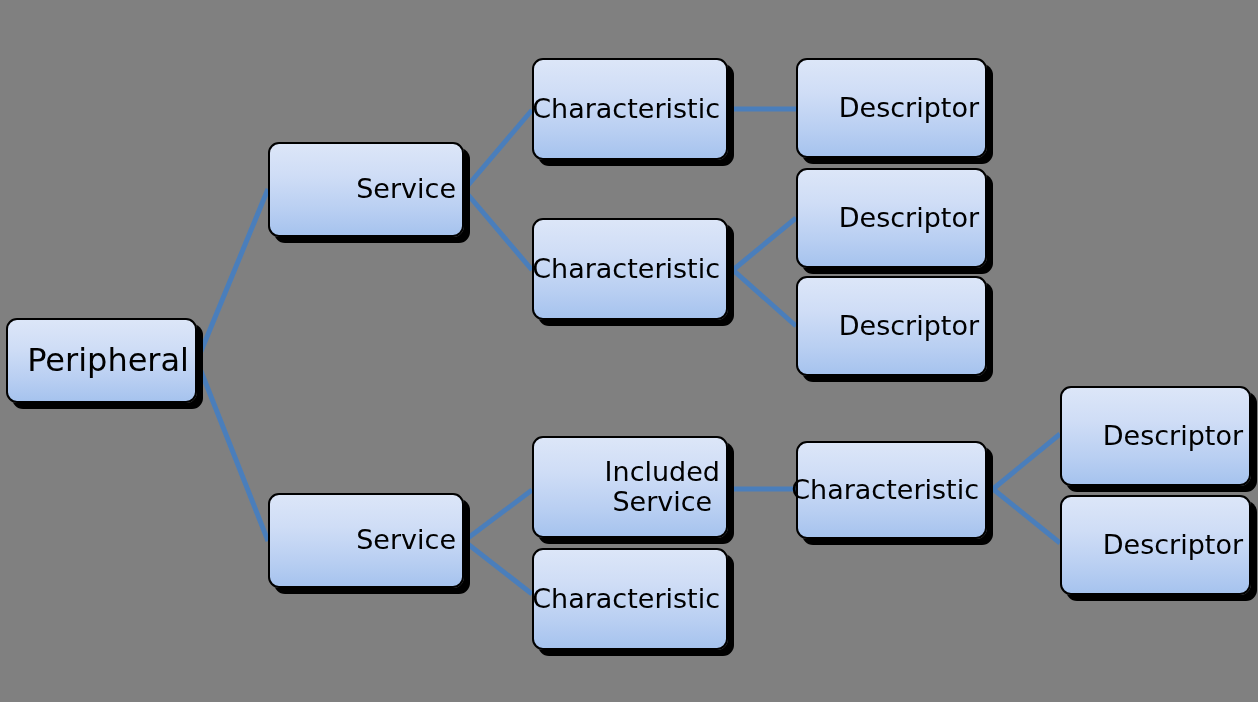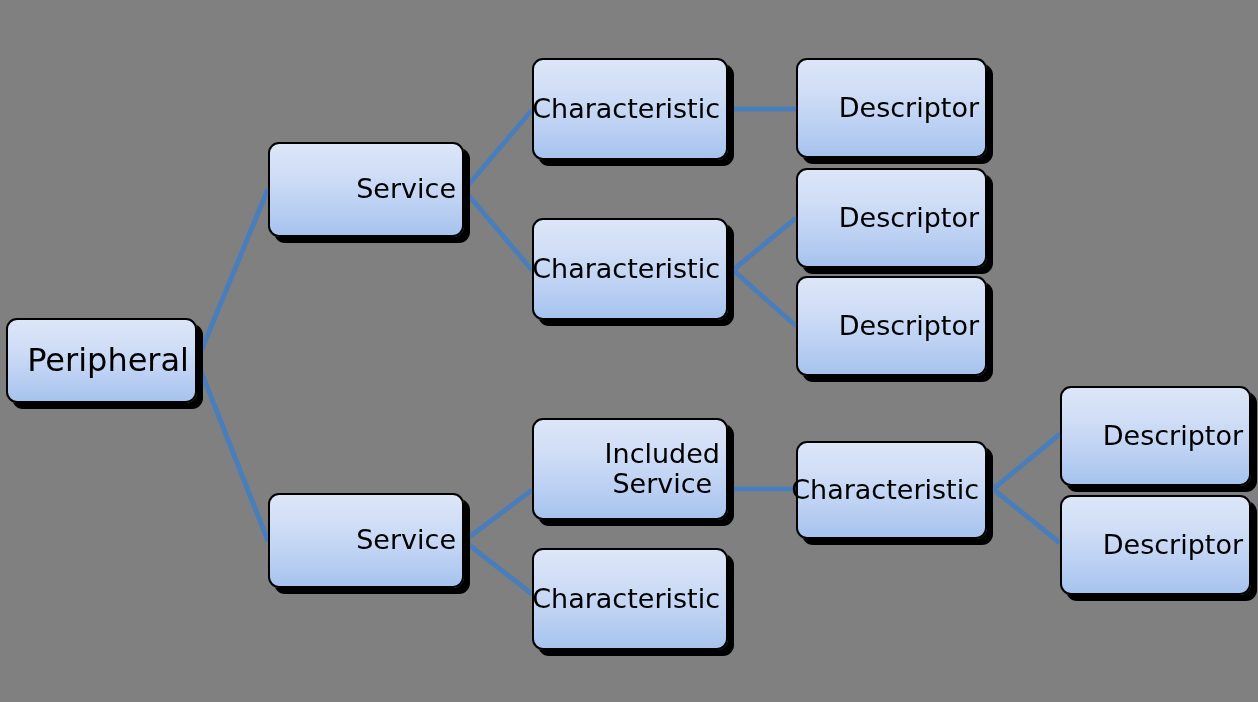--- a/index.html
+++ b/index.html
@@ -80,21 +80,21 @@
       </div>
       <div class="node" style="left: 796px; top: 58px; width: 191px; height: 100px; font-size: 27px; color: rgb(0, 0, 0); border-color: rgb(0, 0, 0); box-shadow: rgb(0, 0, 0) 6px 6px 0px 0px; background: linear-gradient(rgb(220, 230, 248) 0%, rgb(207, 221, 246) 35%, rgb(185, 207, 242) 72%, rgb(166, 195, 238) 100%);">
         <span class="label">Descriptor</span>
       </div>
       <div class="node" style="left: 796px; top: 168px; width: 191px; height: 100px; font-size: 27px; color: rgb(0, 0, 0); border-color: rgb(0, 0, 0); box-shadow: rgb(0, 0, 0) 6px 6px 0px 0px; background: linear-gradient(rgb(220, 230, 248) 0%, rgb(207, 221, 246) 35%, rgb(185, 207, 242) 72%, rgb(166, 195, 238) 100%);">
         <span class="label">Descriptor</span>
       </div>
       <div class="node" style="left: 796px; top: 276px; width: 191px; height: 100px; font-size: 27px; color: rgb(0, 0, 0); border-color: rgb(0, 0, 0); box-shadow: rgb(0, 0, 0) 6px 6px 0px 0px; background: linear-gradient(rgb(220, 230, 248) 0%, rgb(207, 221, 246) 35%, rgb(185, 207, 242) 72%, rgb(166, 195, 238) 100%);">
         <span class="label">Descriptor</span>
       </div>
-      <div class="node" style="left: 532px; top: 418px; width: 196px; height: 102px; font-size: 27px; color: rgb(0, 0, 0); border-color: rgb(0, 0, 0); box-shadow: rgb(0, 0, 0) 6px 6px 0px 0px; background: linear-gradient(rgb(220, 230, 248) 0%, rgb(207, 221, 246) 35%, rgb(185, 207, 242) 72%, rgb(166, 195, 238) 100%); padding-left: 16px;">
+      <div class="node" style="left: 532px; top: 436px; width: 196px; height: 102px; font-size: 27px; color: rgb(0, 0, 0); border-color: rgb(0, 0, 0); box-shadow: rgb(0, 0, 0) 6px 6px 0px 0px; background: linear-gradient(rgb(220, 230, 248) 0%, rgb(207, 221, 246) 35%, rgb(185, 207, 242) 72%, rgb(166, 195, 238) 100%); padding-left: 16px;">
         <span class="label">Included
 Service</span>
       </div>
       <div class="node" style="left: 532px; top: 548px; width: 196px; height: 102px; font-size: 27px; color: rgb(0, 0, 0); border-color: rgb(0, 0, 0); box-shadow: rgb(0, 0, 0) 6px 6px 0px 0px; background: linear-gradient(rgb(220, 230, 248) 0%, rgb(207, 221, 246) 35%, rgb(185, 207, 242) 72%, rgb(166, 195, 238) 100%);">
         <span class="label">Characteristic</span>
       </div>
       <div class="node" style="left: 796px; top: 441px; width: 191px; height: 98px; font-size: 27px; color: rgb(0, 0, 0); border-color: rgb(0, 0, 0); box-shadow: rgb(0, 0, 0) 6px 6px 0px 0px; background: linear-gradient(rgb(220, 230, 248) 0%, rgb(207, 221, 246) 35%, rgb(185, 207, 242) 72%, rgb(166, 195, 238) 100%);">
         <span class="label">Characteristic</span>
       </div>
       <div class="node" style="left: 1060px; top: 386px; width: 191px; height: 100px; font-size: 27px; color: rgb(0, 0, 0); border-color: rgb(0, 0, 0); box-shadow: rgb(0, 0, 0) 6px 6px 0px 0px; background: linear-gradient(rgb(220, 230, 248) 0%, rgb(207, 221, 246) 35%, rgb(185, 207, 242) 72%, rgb(166, 195, 238) 100%);">

